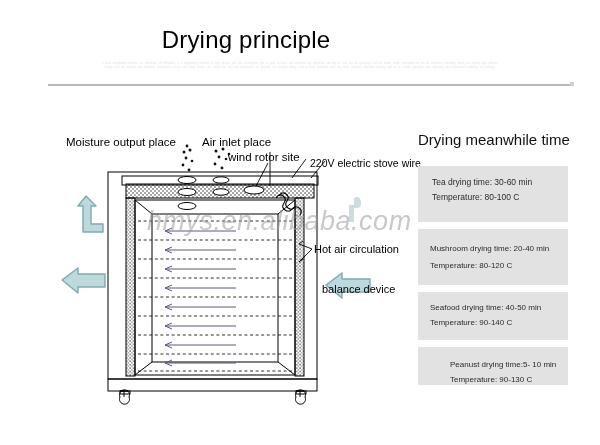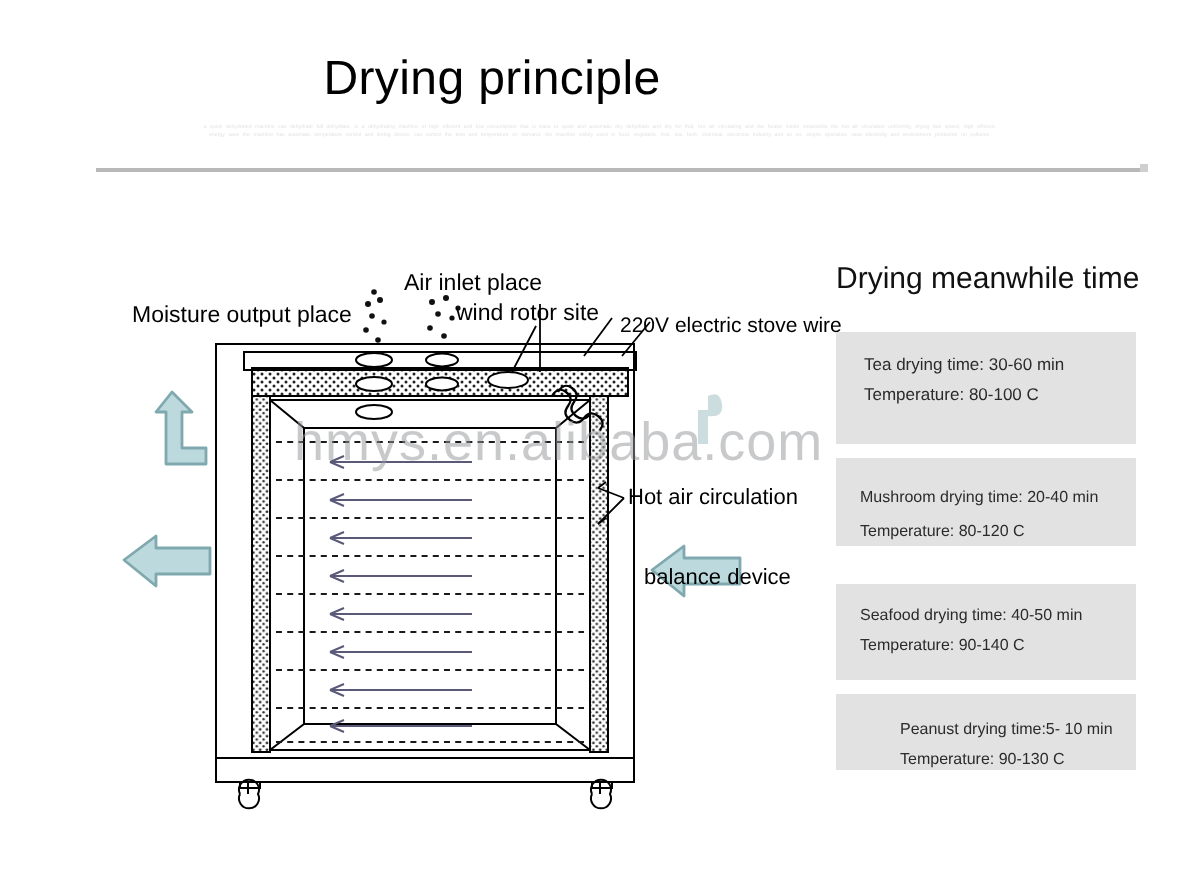--- a/index.html
+++ b/index.html
@@ -32,39 +32,40 @@
   
   .ref-title{
     position:absolute;left:418px;top:131px;font-size:15px;color:#111;
   }
   .ref-box{
     position:absolute;left:418px;width:150px;background:#e2e2e2;
     color:#2b2b2b;box-sizing:border-box;padding:8px 10px;
   }
   .ref-box .ln{line-height:15px;white-space:nowrap;}
   #ref0{top:166px;height:56px;font-size:8.5px;padding-left:14px;padding-top:9px;}
-  #ref1{top:229px;height:44px;font-size:8px;padding-left:12px;padding-top:11px;}
+  #ref1{top:229px;height:56px;font-size:8px;padding-left:12px;padding-top:11px;}
   #ref1 .ln{line-height:17px;}
   #ref2{top:292px;height:48px;font-size:8px;padding-left:12px;padding-top:8px;}
   #ref3{top:347px;height:38px;font-size:8px;padding-left:32px;padding-top:10px;}
 
   
   .lbl{position:absolute;color:#000;white-space:nowrap;}
-  #lbl-moisture{left:66px;top:152px;font-size:11.5px;}
+  #lbl-moisture{left:66px;top:136px;font-size:11.5px;}
   #lbl-airinlet{left:202px;top:136px;font-size:11.5px;}
   #lbl-rotor{left:228px;top:151px;font-size:11.5px;}
   #lbl-220v{left:310px;top:157px;font-size:10.5px;}
   #lbl-hot1{left:314px;top:243px;font-size:11px;}
   #lbl-hot2{left:322px;top:258px;font-size:11px;margin-top:25px;}
 
   
   .watermark{
     position:absolute;left:147px;top:206px;font-size:27px;
     color:rgba(150,152,155,.52);letter-spacing:.5px;
     font-family:"Liberation Sans", sans-serif;
+    font-style:italic;
   }
   .wm-logo{
     position:absolute;left:347px;top:196px;width:16px;height:26px;
     opacity:.45;
   }
 
   svg{display:block;}
   .diagram{position:absolute;left:0;top:0;width:600px;height:445px;
            pointer-events:none;}
 </style>

